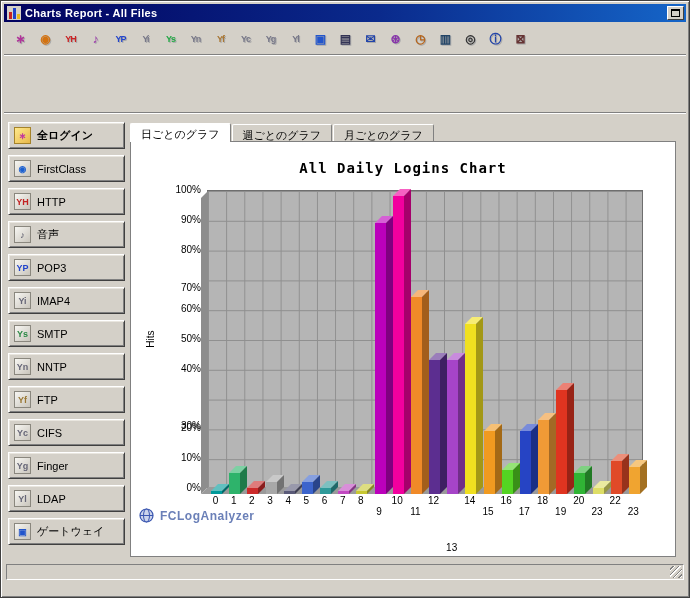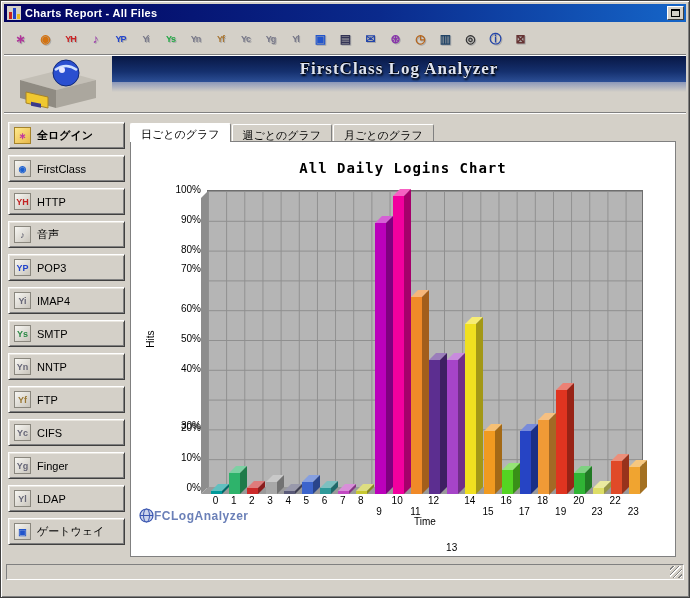--- a/index.html
+++ b/index.html
@@ -125,21 +125,21 @@
     position: absolute; left: -9px; top: 190px; width: 60px; height: 14px; text-align: center;
     transform: rotate(-90deg); font-size: 10px; color: #000;
   }
   .x-labels { position: absolute; left: 76px; top: 352px; width: 436px; height: 26px; }
   .x-labels span { position: absolute; width: 22px; text-align: center; font-size: 10px; color: #000; }
   .xlabel {
     position: absolute; left: 76px; top: 374px; width: 436px; text-align: center;
     font-size: 10px; color: #000;
   }
   .watermark {
-    position: absolute; left: 8px; top: 366px; display: flex; align-items: center; gap: 0;
+    position: absolute; left: 8px; top: 366px; display: flex; align-items: center; gap: 6px;
   }
   .watermark-text { font-weight: bold; font-size: 12px; color: #6b80b8; letter-spacing: 0.5px; }
 
   
   .statusbar {
     position: absolute; left: 5px; right: 5px; bottom: 17px; height: 16px;
     border: 1px solid; border-color: #808080 #ffffff #ffffff #808080; background: #d4d0c8;
   }
   .grip { position: absolute; right: 1px; bottom: 1px; width: 12px; height: 12px;
     background: repeating-linear-gradient(135deg, transparent 0 2px, #808080 2px 3px, #fff 3px 4px); }
@@ -222,38 +222,20 @@
       </div>
       <div class="tool-btn">
         <span style="color: rgb(34, 68, 170);">ⓘ</span>
       </div>
       <div class="tool-btn">
         <span style="color: rgb(102, 51, 51);">⊠</span>
       </div>
     </div>
   <div class="groove g1"></div>
 
-  <div class="banner">
-    <div class="logo-area">
-      <svg width="104" height="56" viewBox="0 0 104 56">
-        <polygon points="16,24 56,14 92,24 52,34" fill="#c3bfb6"></polygon>
-        <polygon points="16,24 52,34 52,52 16,42" fill="#8f8b82"></polygon>
-        <polygon points="52,34 92,24 92,42 52,52" fill="#aba79e"></polygon>
-        <circle cx="62" cy="17" r="13" fill="#2a4fd0" stroke="#122a78" stroke-width="1"></circle>
-        <path d="M51 14 Q62 6 73 14" stroke="#cfe0ff" stroke-width="2.5" fill="none"></path>
-        <circle cx="58" cy="14" r="3" fill="#e8e8ff"></circle>
-        <polygon points="22,36 44,41 44,52 22,47" fill="#f0c830" stroke="#a5832a" stroke-width="1"></polygon>
-        <rect x="27" y="40" width="10" height="4" fill="#3a3a8c" transform="skewY(12)"></rect>
-      </svg>
-    </div>
-    <div class="banner-band">
-      <span class="banner-title">FirstClass Log Analyzer</span>
-    </div>
-    <div class="band-fade"></div>
-  </div>
   <div class="groove g2"></div>
 
   <div class="sidebar">
       <div class="side-btn active">
         <span class="side-icon" style="color: rgb(195, 57, 156);">∗</span>
         <span class="side-label">全ログイン</span>
       </div>
       <div class="side-btn">
         <span class="side-icon" style="color: rgb(26, 95, 208);">◉</span>
         <span class="side-label">FirstClass</span>
@@ -314,21 +296,21 @@
       <div class="chart-title">All Daily Logins Chart</div>
       <div class="ylabel-rot">Hits</div>
       <div class="y-labels">
           <span style="top: 292px;">0%</span>
           <span style="top: 262.2px;">10%</span>
           <span style="top: 232.4px;">20%</span>
           <span style="top: 215px; margin-top: 15px;">30%</span>
           <span style="top: 172.8px;">40%</span>
           <span style="top: 143px;">50%</span>
           <span style="top: 113.2px;">60%</span>
-          <span style="top: 73px;">70%</span>
+          <span style="top: 92px;">70%</span>
           <span style="top: 53.6px;">80%</span>
           <span style="top: 23.8px;">90%</span>
           <span style="top: -6px;">100%</span>
         </div>
       <div class="plot">
         <div class="wall-left"></div>
         <div class="floor"></div>
       <div class="bar" style="left: 3px; height: 3px; background: rgb(0, 154, 154);">
             <div class="bar-top" style="background: rgb(97, 192, 192);"></div>
             <div class="bar-side" style="background: rgb(0, 105, 105);"></div>
@@ -445,21 +427,20 @@
           <span style="left: 270px; top: 12px;">15</span>
           <span style="left: 288.167px; top: 1px;">16</span>
           <span style="left: 306.333px; top: 12px;">17</span>
           <span style="left: 324.5px; top: 1px;">18</span>
           <span style="left: 342.667px; top: 12px;">19</span>
           <span style="left: 360.833px; top: 1px;">20</span>
           <span style="left: 379px; top: 12px;">23</span>
           <span style="left: 397.167px; top: 1px;">22</span>
           <span style="left: 415.333px; top: 12px;">23</span>
         </div>
-      <div class="xlabel">Time</div>
       <div class="watermark">
         <svg width="15" height="15" viewBox="0 0 15 15">
           <circle cx="7.5" cy="7.5" r="6.5" fill="#ccd4ec" stroke="#3a56b0" stroke-width="1.2"></circle>
           <ellipse cx="7.5" cy="7.5" rx="3" ry="6.5" fill="none" stroke="#3a56b0" stroke-width="1"></ellipse>
           <line x1="1" y1="7.5" x2="14" y2="7.5" stroke="#3a56b0" stroke-width="1"></line>
         </svg>
         <span class="watermark-text">FCLogAnalyzer</span>
       </div>
     </div>
   </div>

